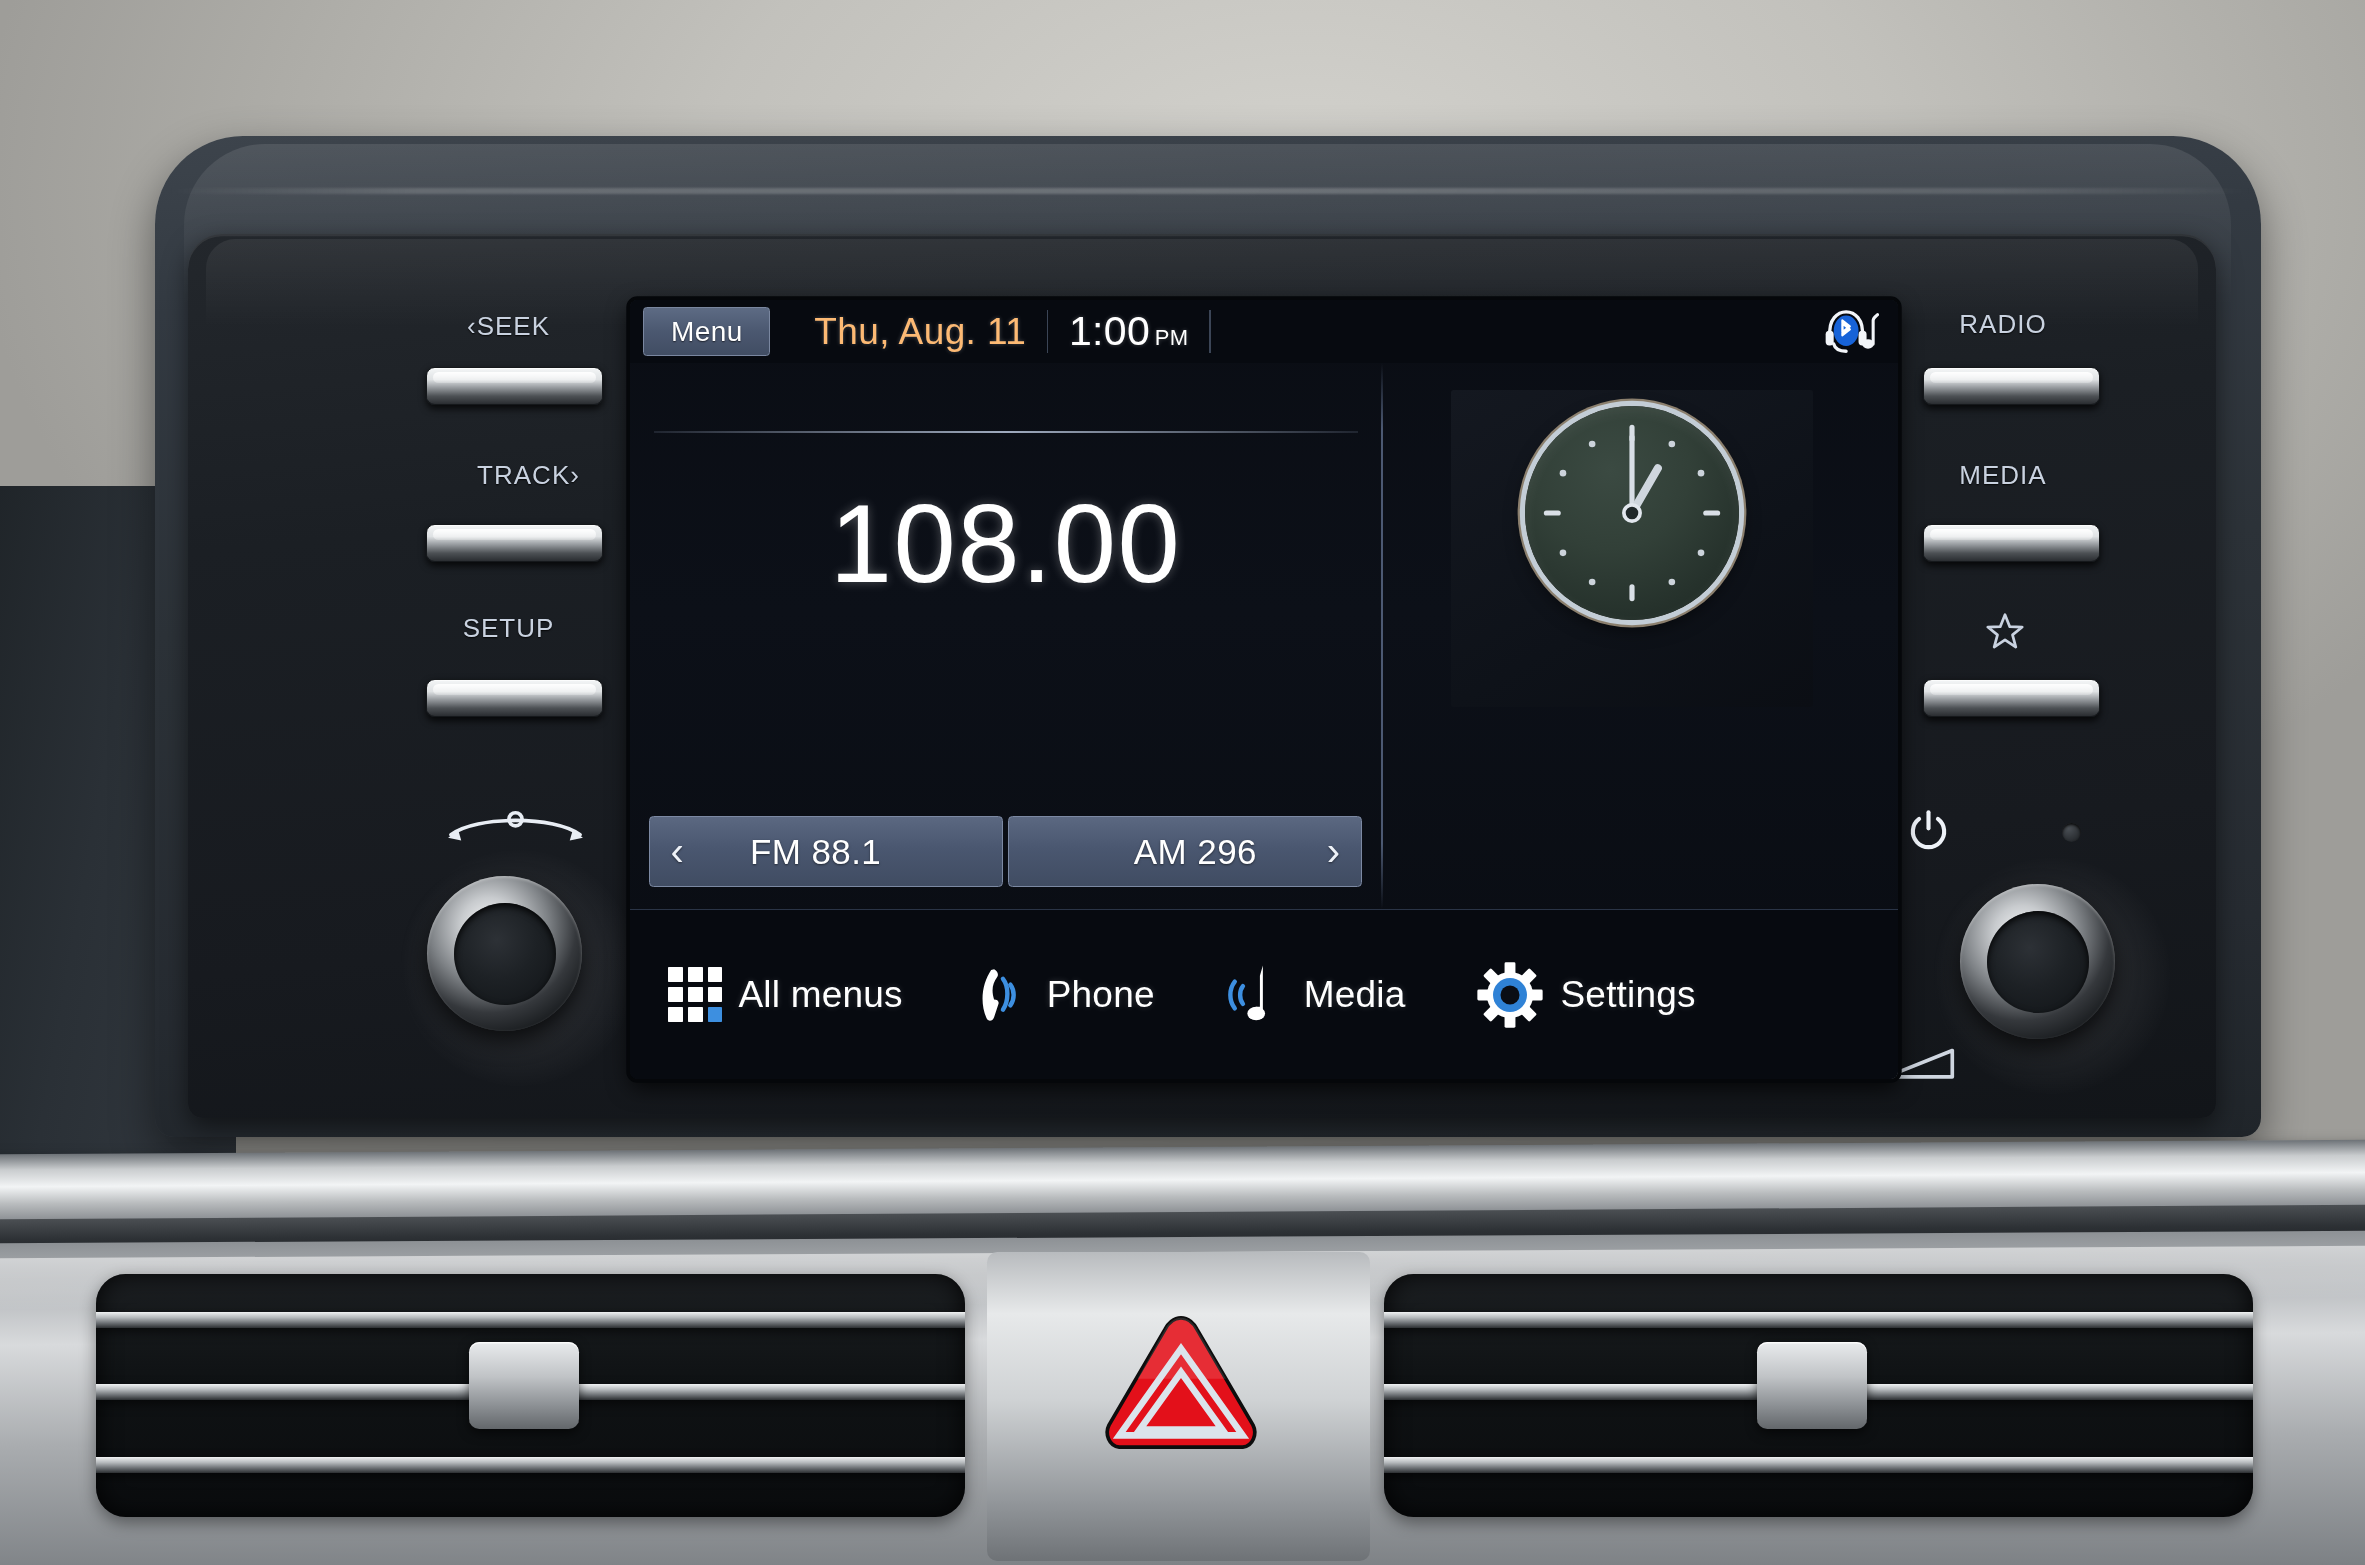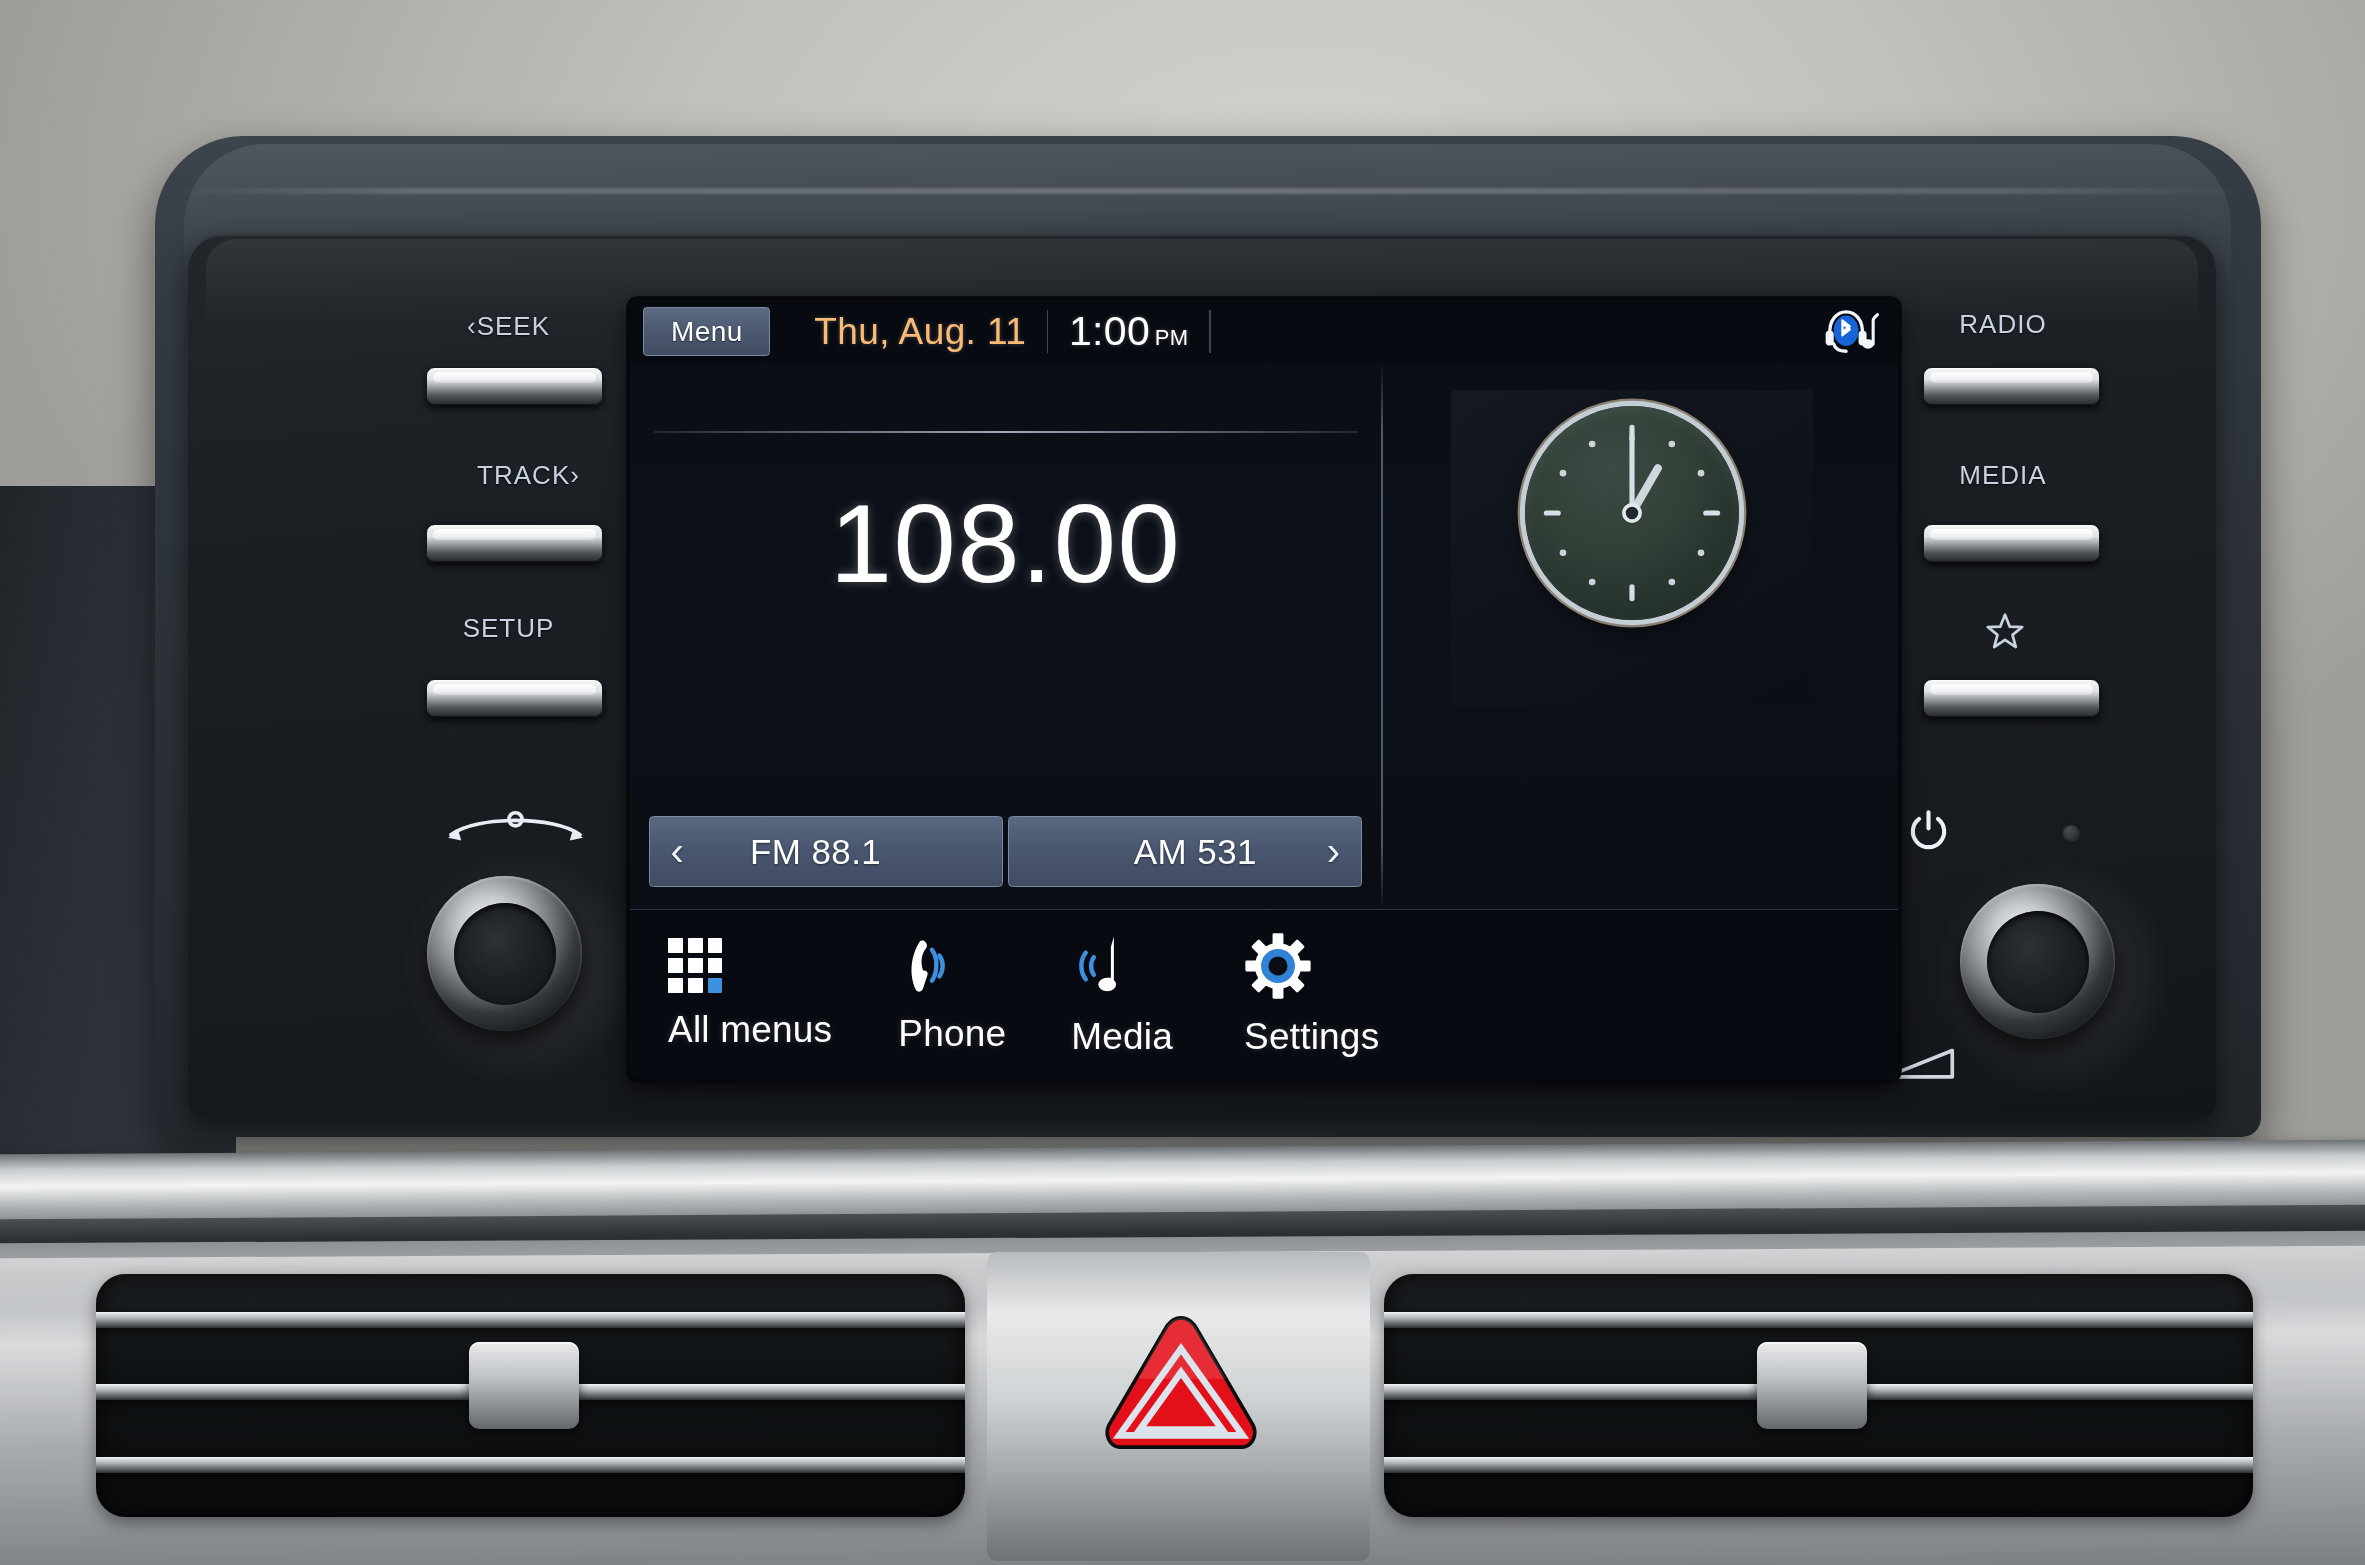--- a/index.html
+++ b/index.html
@@ -210,24 +210,23 @@
   }
 
   
   .toolbar{
     position:absolute; left:0; bottom:0; width:100%; height:170px;
     background:#070a10;
     border-top:1.5px solid #2a3446;
     display:flex; align-items:center;
   }
   .tb-item{
-    display:flex; gap:16px;
+    display:flex; align-items:center; gap:16px;
     color:#fff; font-size:37px; letter-spacing:0.2px;
     text-shadow:0 0 5.9px rgba(255,255,255,.18);
-    flex-direction:column;
   }
   .tb-item:nth-child(1){ margin-left:38px; }
   .tb-item:nth-child(2){ margin-left:66px; }
   .tb-item:nth-child(3){ margin-left:65px; }
   .tb-item:nth-child(4){ margin-left:71px; }
 
   
   .grid-ico{ display:grid; grid-template-columns:repeat(3,14.7px); grid-template-rows:repeat(3,14.7px); gap:5.2px; }
   .grid-ico i{ background:#fff; display:block; border-radius:0.7px; }
   .grid-ico i.hl{ background:#3d8fe0; }
@@ -361,21 +360,21 @@
       <div class="freq">108.00</div>
 
       <div class="preset-row">
         <div class="preset-btn">
           <span class="arrow">‹</span>
           <span class="ptext">FM 88.1</span>
           <span class="spacer"></span>
         </div>
         <div class="preset-btn">
           <span class="spacer"></span>
-          <span class="ptext">AM 531</span>
+          <span class="ptext">AM 296</span>
           <span class="arrow">›</span>
         </div>
       </div>
     </div>
 
     <div class="pane-div"></div>
 
     <div class="pane-right">
       <div class="clock-tile">
         <div class="clock-face" id="clockFace">

